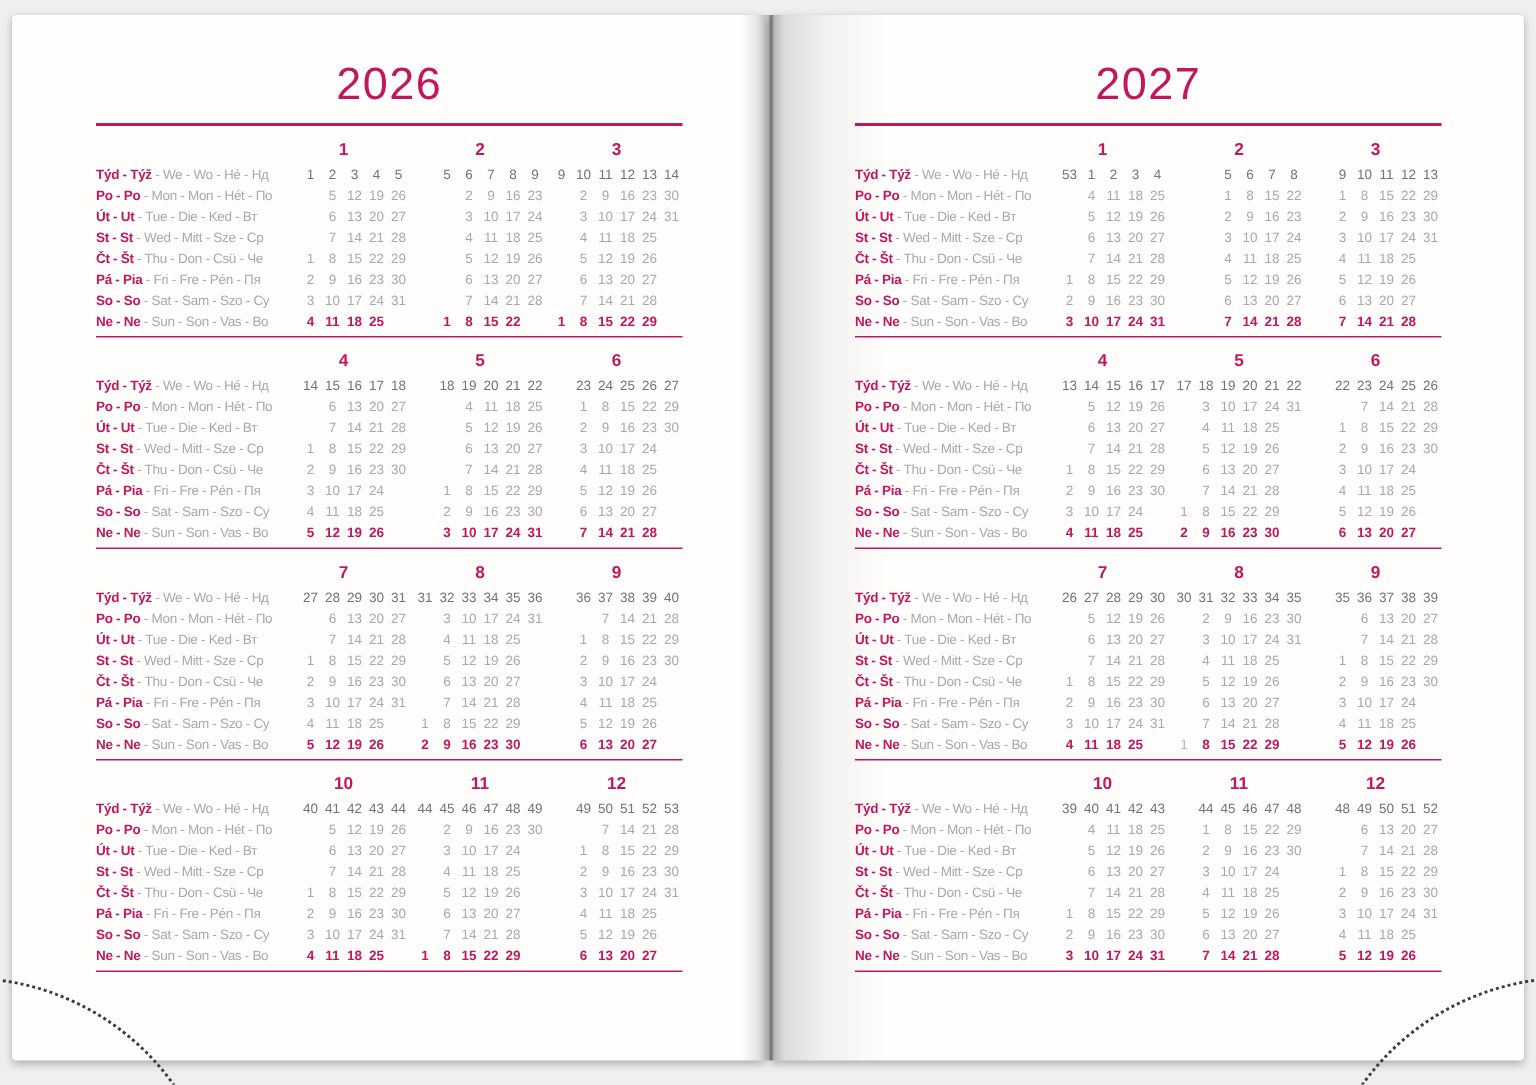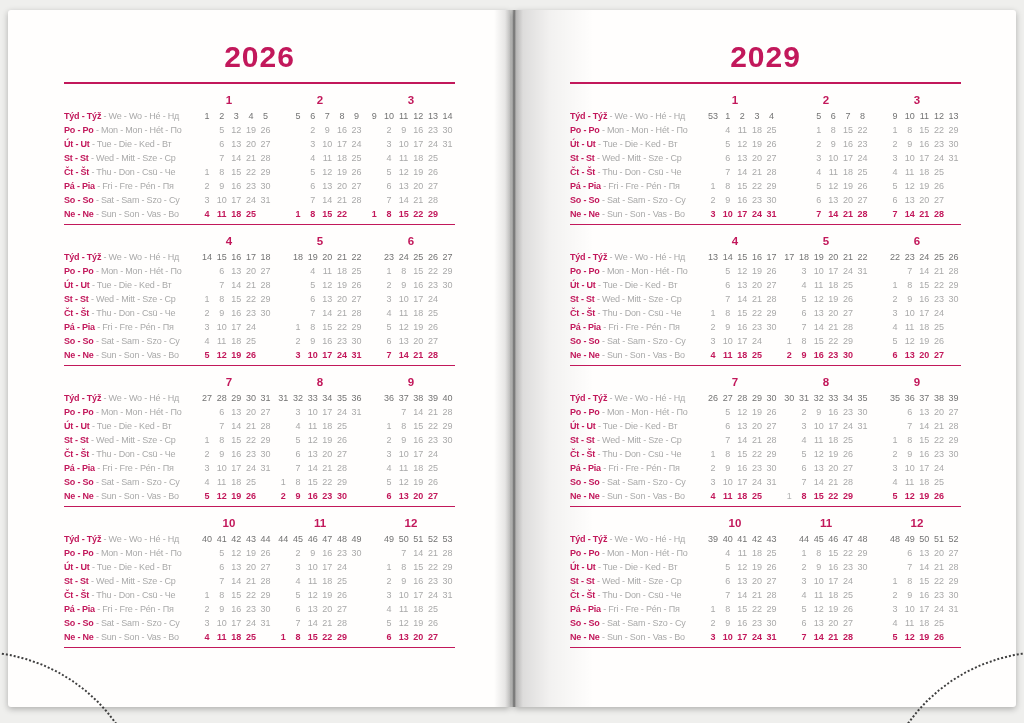--- a/index.html
+++ b/index.html
@@ -27,21 +27,21 @@
     background:linear-gradient(to right, rgba(0,0,0,.16), rgba(0,0,0,.05) 45%, rgba(0,0,0,0));
     pointer-events:none;
   }
   .gutter {
     position:absolute; left:505px; top:10px; width:18px; height:697px; z-index:3;
     background:linear-gradient(to right, rgba(0,0,0,0) 0%, rgba(90,90,90,.28) 40%,
       rgba(55,55,55,.6) 49%, rgba(55,55,55,.6) 52%, rgba(110,110,110,.3) 62%, rgba(0,0,0,0) 100%);
   }
   .content { position:relative; padding:30px 55px 0 56px; z-index:2; }
   .year {
-    font-size:30px; font-weight:bold; color:var(--accent,#c2185b);
+    font-size:30px; font-weight:normal; color:var(--accent,#c2185b);
     text-align:center; line-height:34px; letter-spacing:1px;
   }
   .title-rule { border-top:2px solid var(--accent,#c2185b); margin-top:8px; }
   .quarter { margin-top:8px; }
   .month-headers { display:flex; }
   .mh-spacer { width:118px; }
   .mh {
     width:88px; margin-left:3px; text-align:center;
     color:var(--accent,#c2185b); font-weight:bold; font-size:11.5px; line-height:17px;
   }
@@ -982,21 +982,21 @@
               </div>
             </div>
             <div class="quarter-rule"></div>
           </div>
         </div>
     </div>
   </div>
 
   <div class="page right">
     <div class="content">
-      <div class="year">2029</div>
+      <div class="year">2027</div>
       <div class="title-rule"></div>
       <div class="quarters">
           <div class="quarter">
             <div class="month-headers">
               <div class="mh-spacer"></div>
               <div class="mh">1</div>
               <div class="mh">2</div>
               <div class="mh">3</div>
             </div>
             <div class="cal-row week-row">

